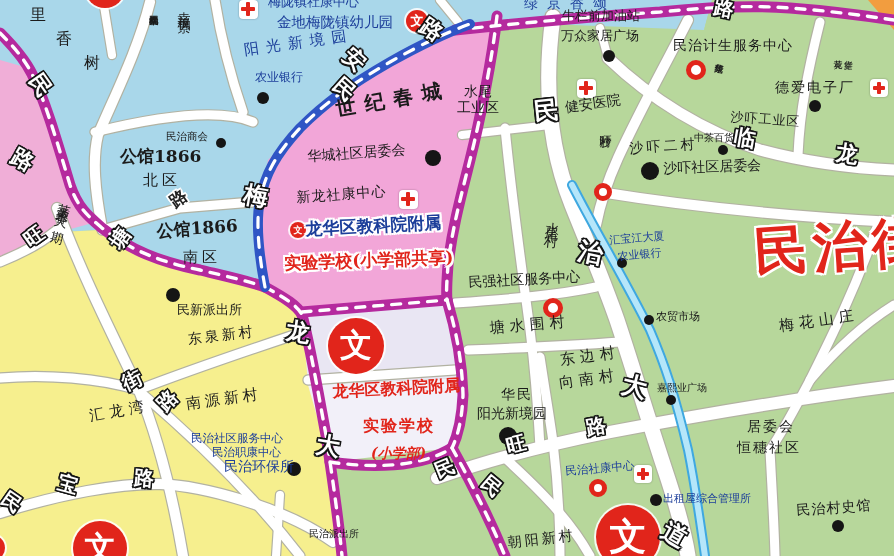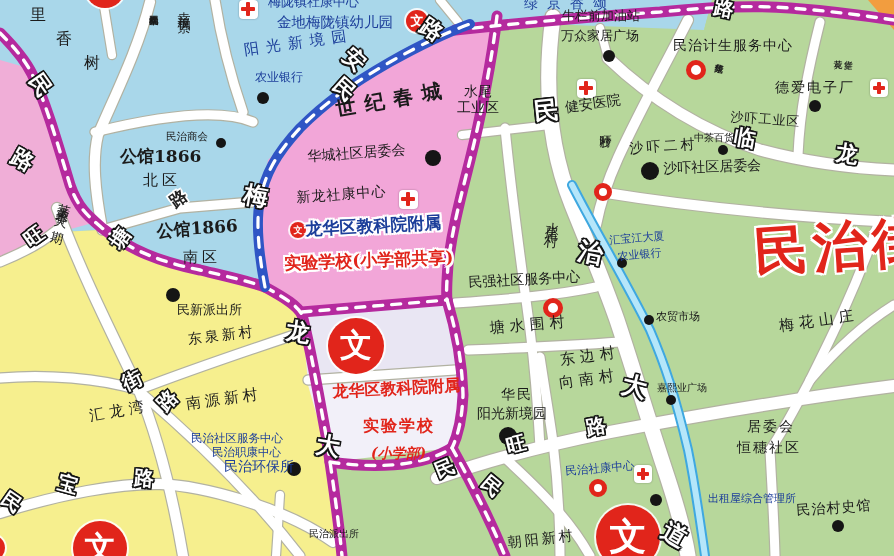--- a/index.html
+++ b/index.html
@@ -236,21 +236,21 @@
       <div class="lbl" style="left: 558px; top: 375px; font-size: 15px; letter-spacing: 5px; transform: rotate(-8deg);">向南村</div>
       <div class="lbl" style="left: 501px; top: 387px; font-size: 14px; letter-spacing: 2px;">华民</div>
       <div class="lbl" style="left: 477px; top: 406px; font-size: 14px;">阳光新境园</div>
       <div class="lbl c-blue" style="left: 609px; top: 235px; font-size: 11px; transform: rotate(-5deg);">汇宝江大厦</div>
       <div class="lbl c-blue" style="left: 617px; top: 251px; font-size: 11px; transform: rotate(-5deg);">农业银行</div>
       <div class="lbl" style="left: 656px; top: 311px; font-size: 11px;">农贸市场</div>
       <div class="lbl" style="left: 778px; top: 318px; font-size: 15px; letter-spacing: 5px; transform: rotate(-8deg);">梅花山庄</div>
       <div class="lbl" style="left: 737px; top: 399px; font-size: 14px; letter-spacing: 2px; margin-top: 41px;">恒穗社区</div>
       <div class="lbl" style="left: 747px; top: 419px; font-size: 14px; letter-spacing: 2px;">居委会</div>
       <div class="lbl" style="left: 657px; top: 382px; font-size: 10px;">嘉熙业广场</div>
-      <div class="lbl c-blue" style="left: 663px; top: 493px; font-size: 11px; margin-left: 45px;">出租屋综合管理所</div>
+      <div class="lbl c-blue" style="left: 663px; top: 493px; font-size: 11px;">出租屋综合管理所</div>
       <div class="lbl c-blue" style="left: 565px; top: 465px; font-size: 11.5px; transform: rotate(-5deg);">民治社康中心</div>
       <div class="lbl" style="left: 796px; top: 503px; font-size: 14px; letter-spacing: 1px; transform: rotate(-4deg);">民治村史馆</div>
       <div class="lbl b c-red halo" style="left: 752px; top: 222px; font-size: 54px; letter-spacing: 5px; transform: rotate(-4deg);">民治街</div>
       <div class="road-lbl" style="left: 30px; top: 74px; font-size: 22px; transform: rotate(55deg);">民</div>
       <div class="road-lbl" style="left: 12px; top: 148px; font-size: 22px; transform: rotate(30deg);">路</div>
       <div class="road-lbl" style="left: 24px; top: 226px; font-size: 20px; transform: rotate(-35deg);">旺</div>
       <div class="road-lbl" style="left: 110px; top: 228px; font-size: 20px; transform: rotate(-55deg);">塘</div>
       <div class="road-lbl" style="left: 244px; top: 184px; font-size: 24px; transform: rotate(10deg);">梅</div>
       <div class="road-lbl" style="left: 286px; top: 320px; font-size: 24px; transform: rotate(8deg);">龙</div>
       <div class="road-lbl" style="left: 316px; top: 434px; font-size: 24px; transform: rotate(10deg);">大</div>

